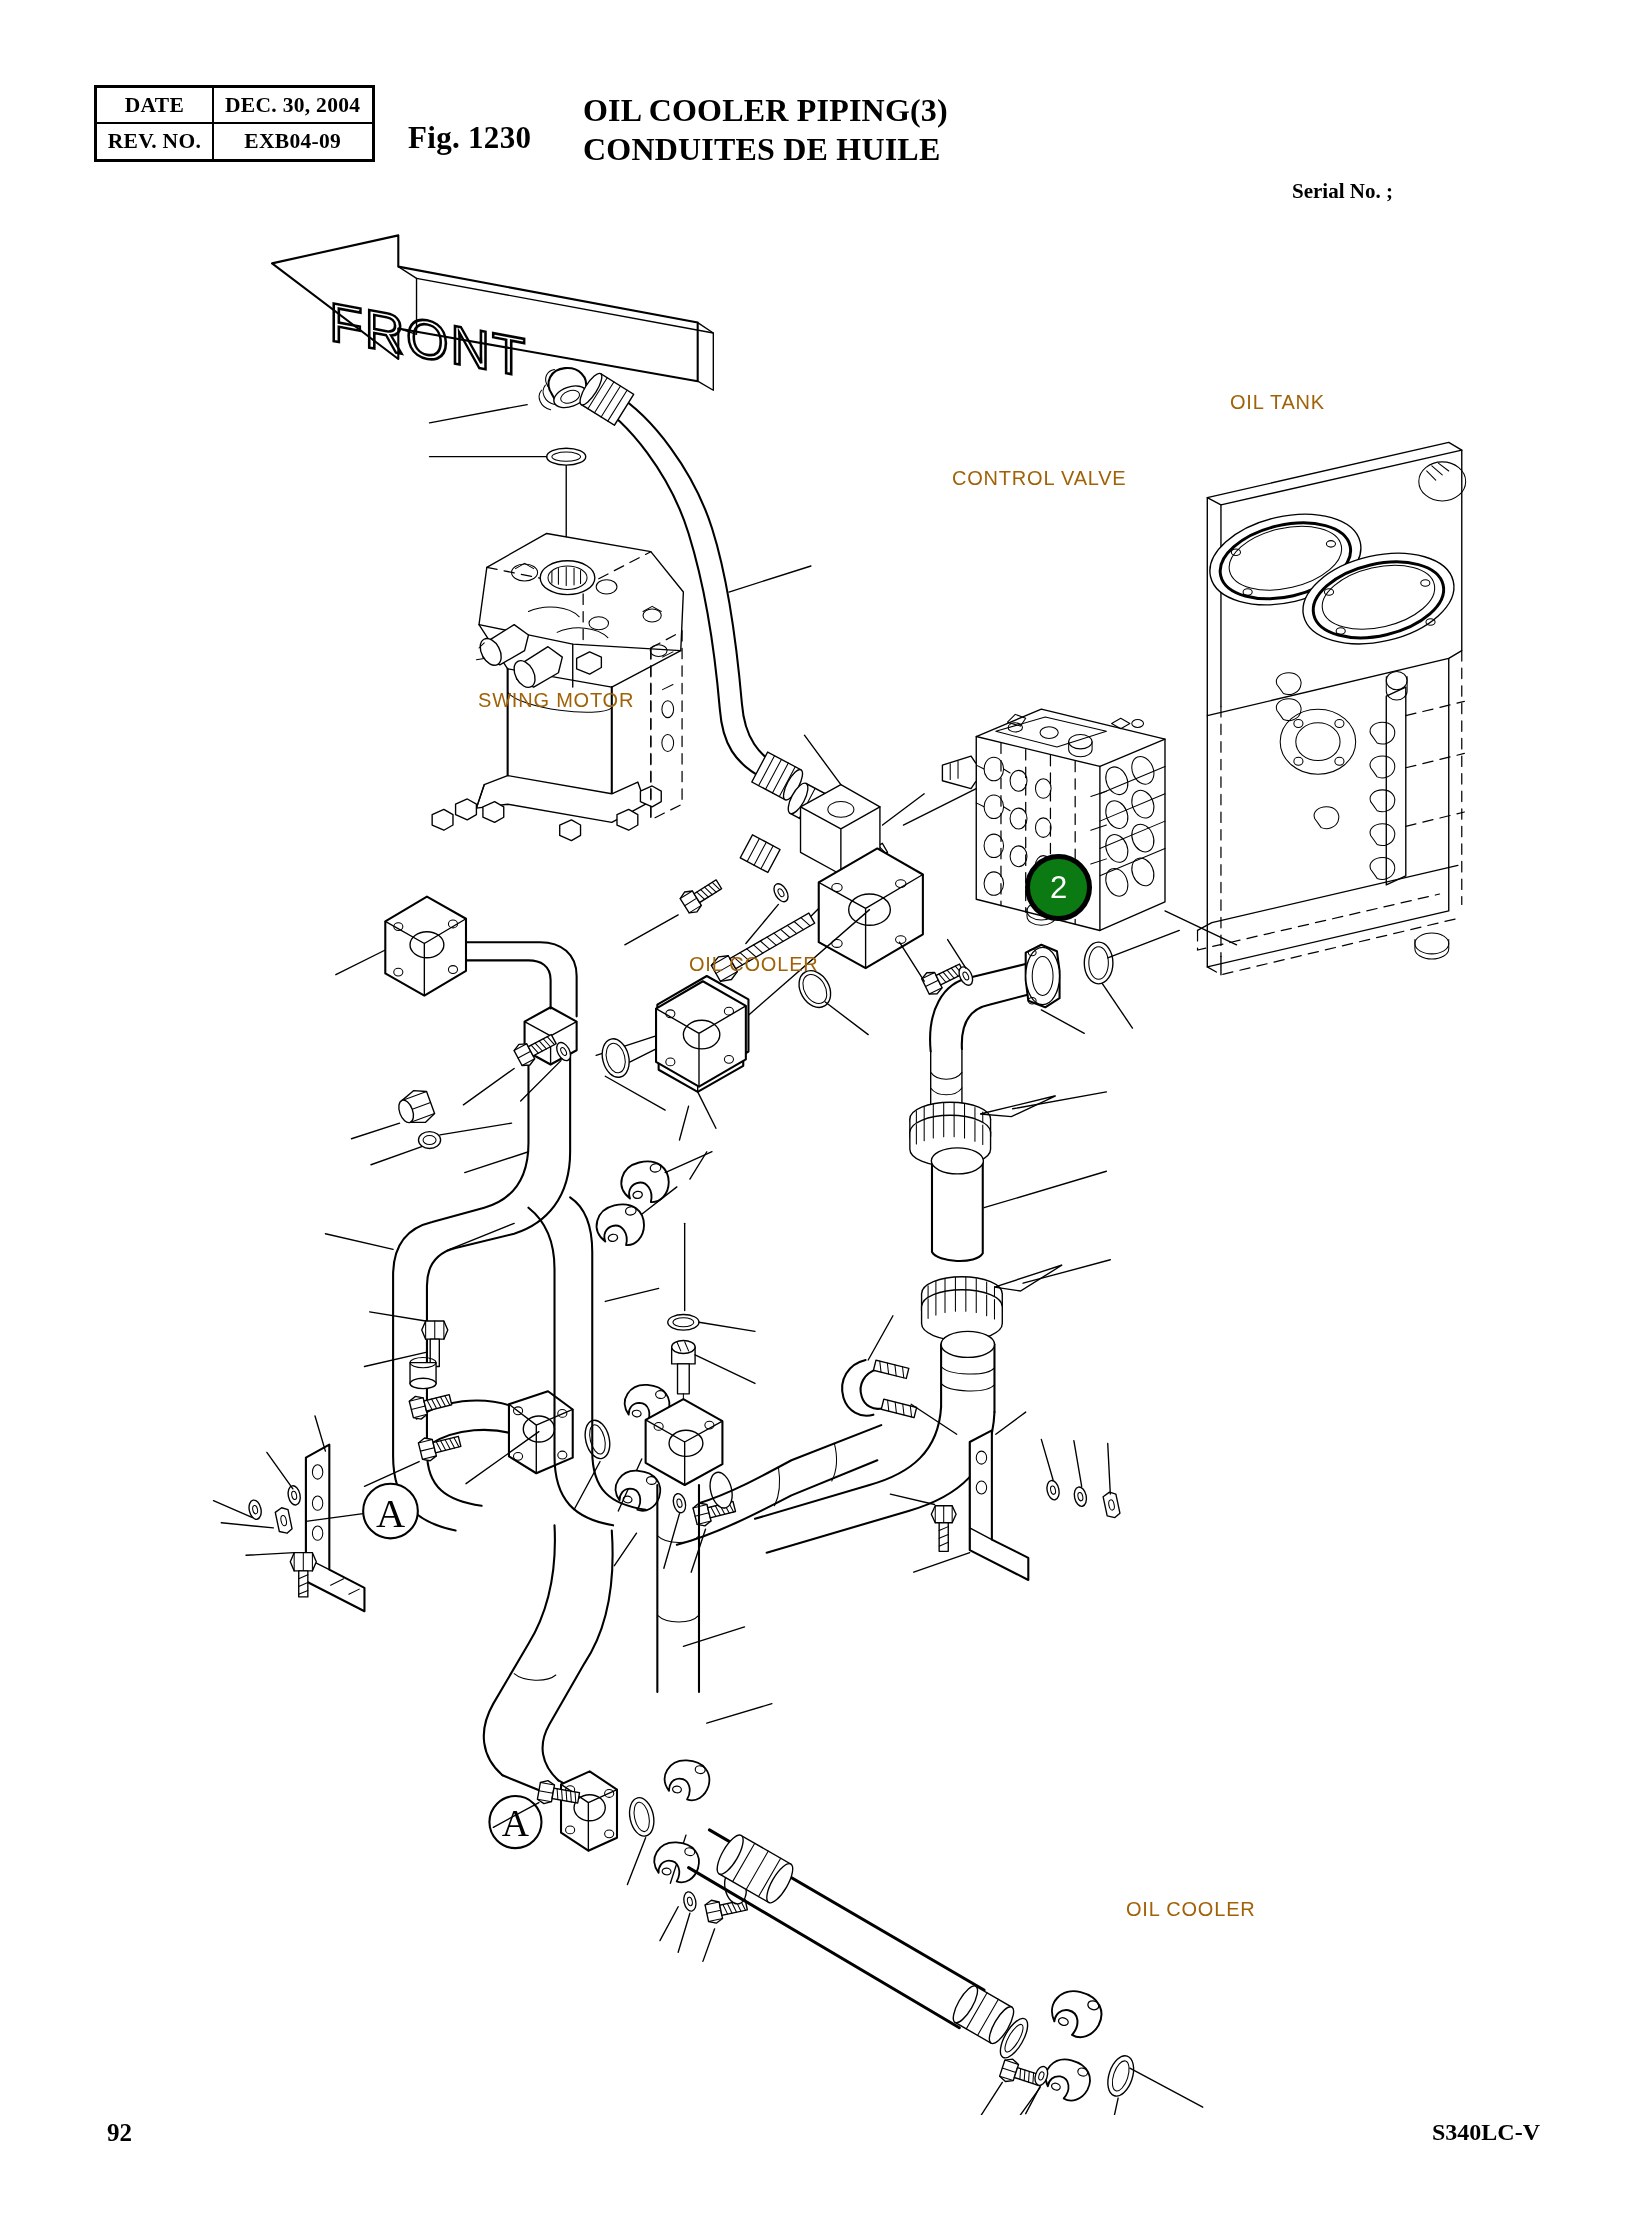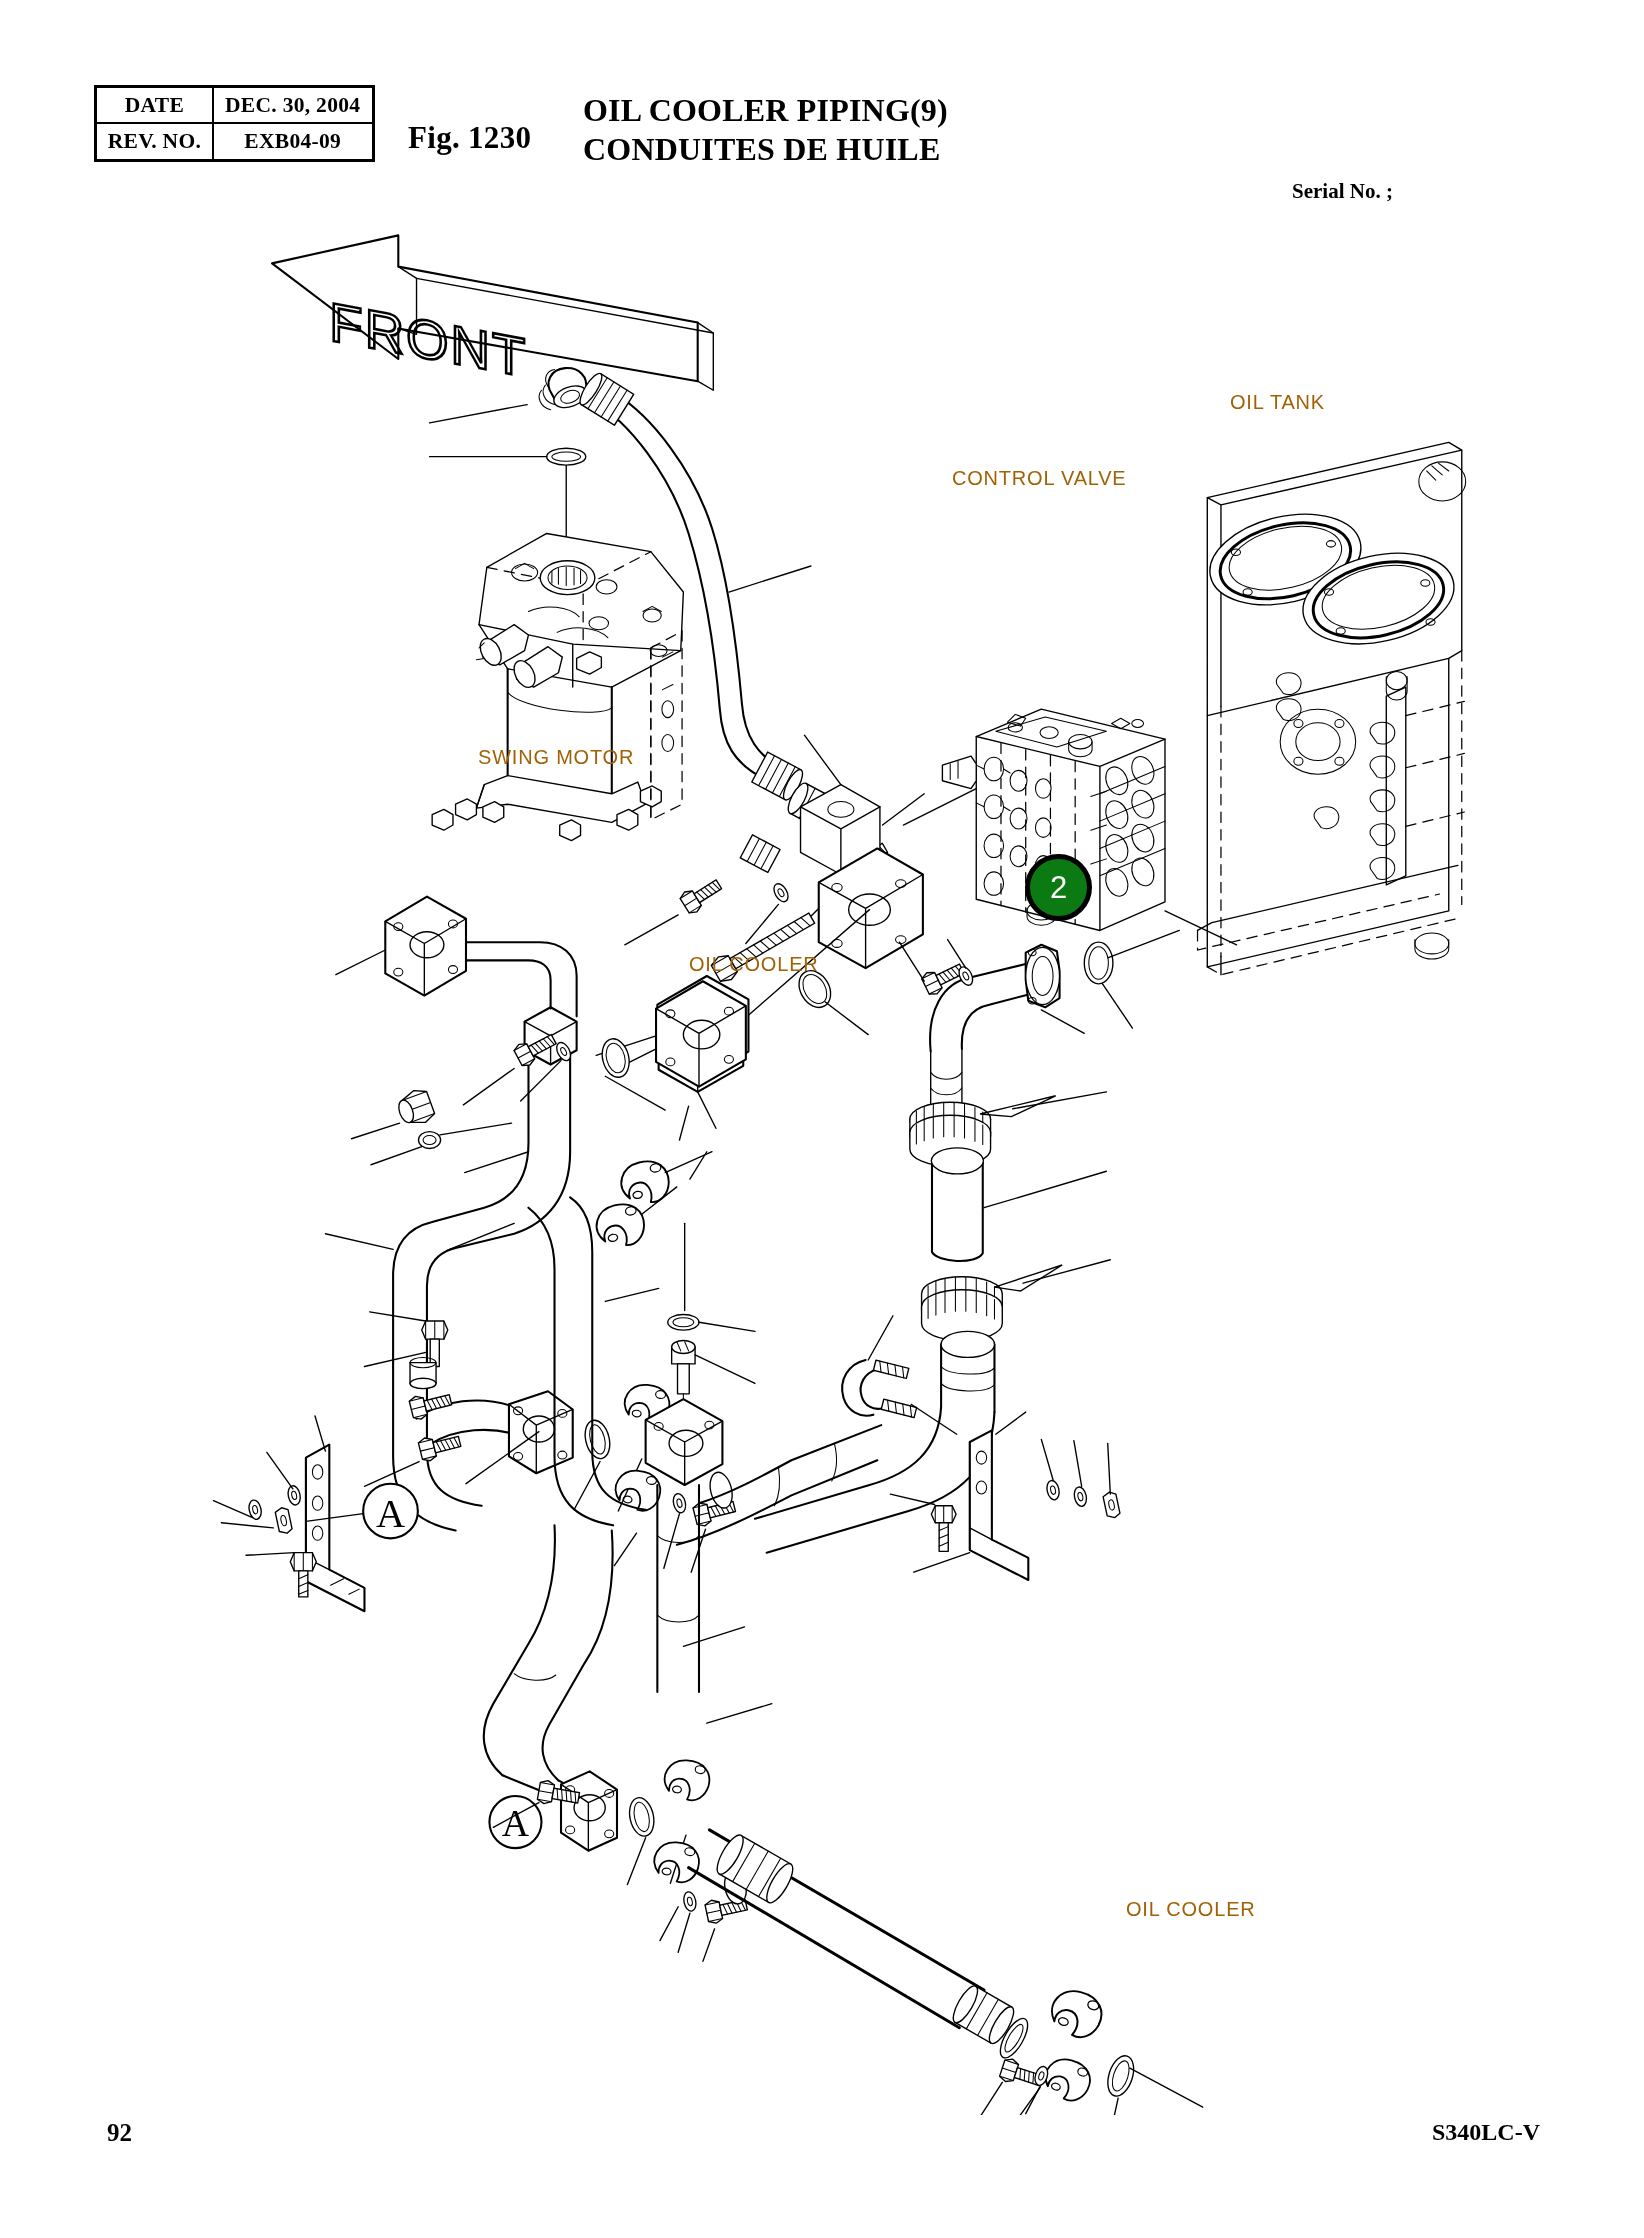--- a/index.html
+++ b/index.html
@@ -72,21 +72,21 @@
     <tr>
       <td class="k">REV. NO.</td>
       <td class="v">EXB04-09</td>
     </tr>
   </tbody>
     </table>
 
   <div class="fig-no">Fig. 1230</div>
 
   <div class="title-block">
-    <div>OIL COOLER PIPING(9)</div>
+    <div>OIL COOLER PIPING(3)</div>
     <div>CONDUITES DE HUILE</div>
   </div>
 
   <div class="serial">Serial No. ;</div>
 
   <div class="drawing">
   <svg viewBox="0 0 2526 2950" xmlns="http://www.w3.org/2000/svg">
     <defs>
       <style>
         .s{fill:none;stroke:#000;stroke-width:3.2;stroke-linecap:round;stroke-linejoin:round;}
@@ -859,21 +859,21 @@
       <path class="ld" d="M1086,2348 L1186,2318"></path>
     </g>
 
   </svg>
   </div>
 
   <div class="lbl" style="left:1230px;top:391px;">OIL TANK</div>
 
   <div class="lbl" style="left:952px;top:467px;">CONTROL VALVE</div>
 
-  <div class="lbl" style="left:478px;top:746px;">SWING MOTOR</div>
+  <div class="lbl" style="left:478px;top:689px;">SWING MOTOR</div>
 
   <div class="lbl" style="left:689px;top:953px;">OIL COOLER</div>
 
   <div class="lbl" style="left:1126px;top:1898px;">OIL COOLER</div>
 
   <div style="position:absolute;left:1025px;top:854px;width:57px;height:57px;
               border-radius:50%;border:5.9px solid #000;background:#0b7a12;
               display:flex;align-items:center;justify-content:center;">
     <span style="color:#fff;font-family:'Liberation Sans',sans-serif;font-size:31px;line-height:1;">2</span>
   </div>

